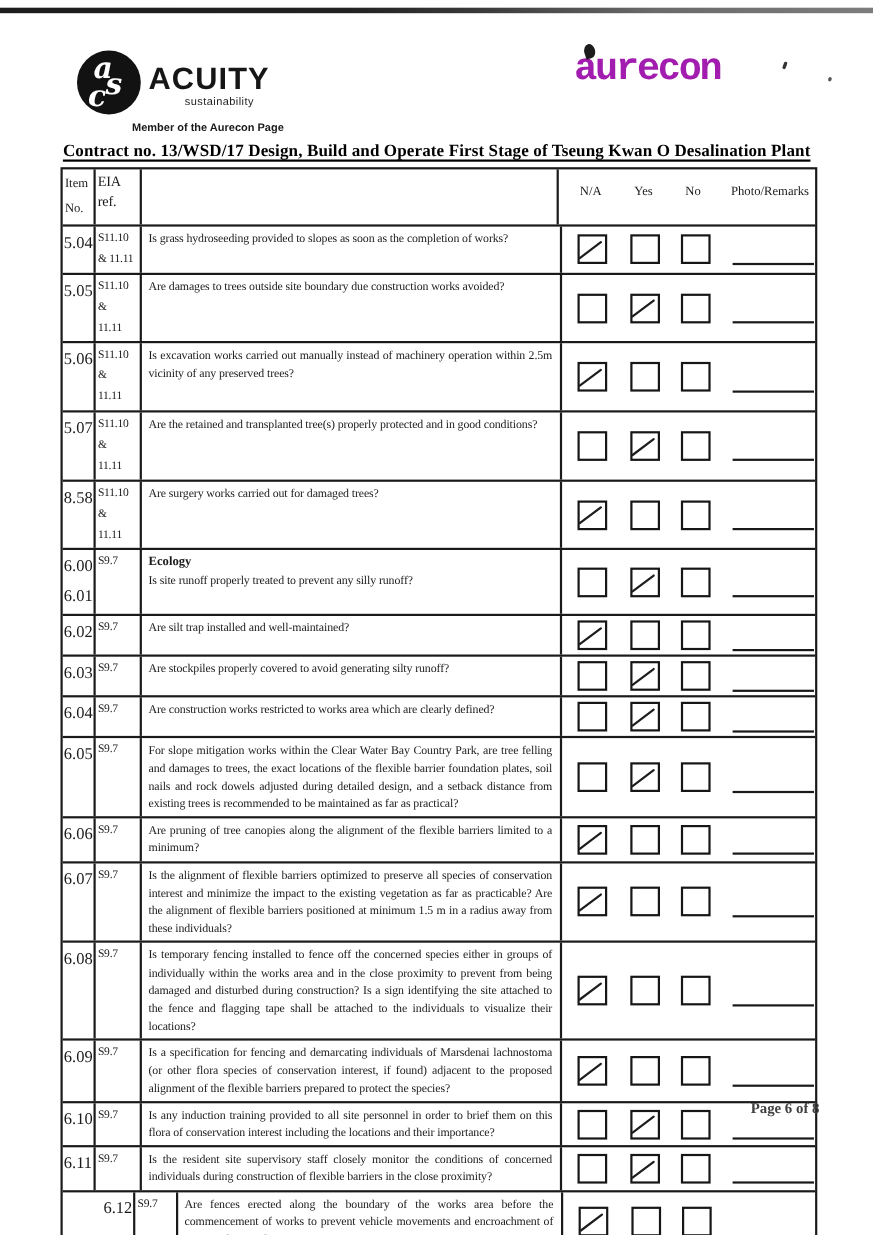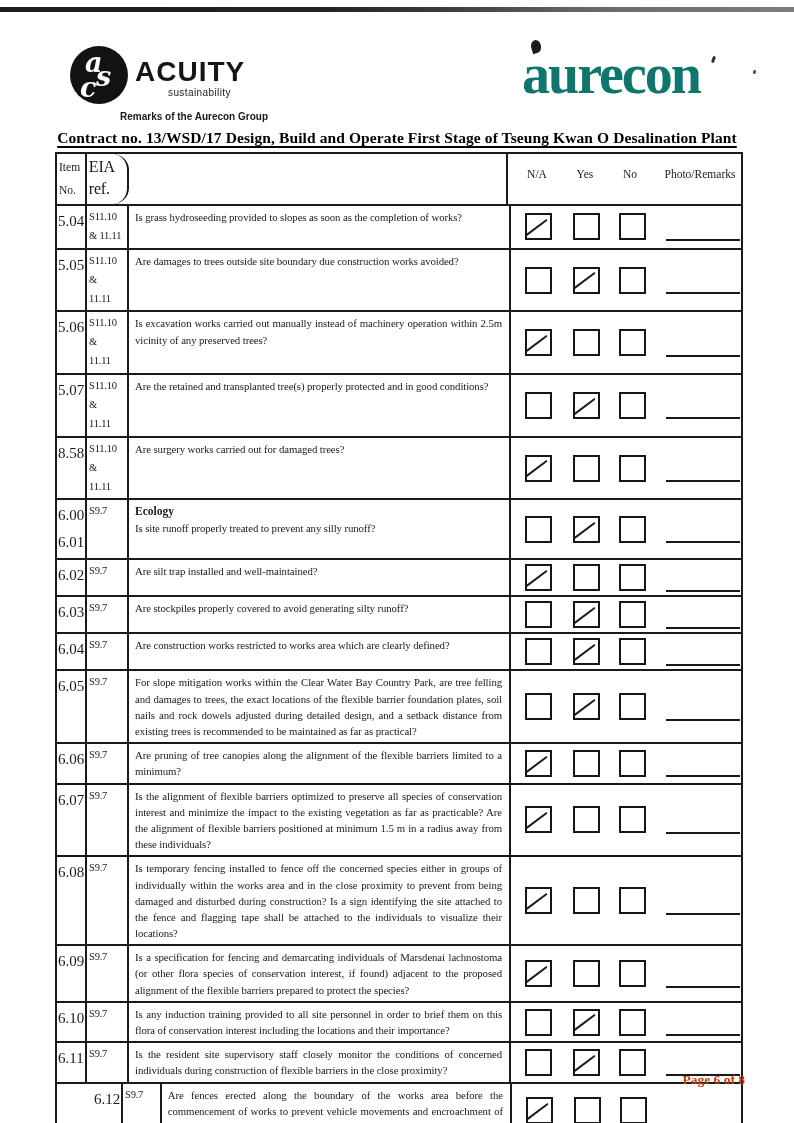--- a/index.html
+++ b/index.html
@@ -26,22 +26,22 @@
   .acuity-name { position:absolute; left:67px; top:12px;
     font-family:"Liberation Sans",sans-serif; font-weight:700; font-size:28px;
     letter-spacing:1px; color:#161616; }
   .acuity-tagline { position:absolute; left:100px; top:43px;
     font-family:"Liberation Sans",sans-serif; font-size:10px; color:#222; letter-spacing:.4px; }
   .acuity-member { position:absolute; left:52px; top:67px;
     font-family:"Liberation Sans",sans-serif; font-weight:700; font-size:10px; color:#191919; }
 
   
   .aurecon { position:absolute; left:522px; top:46px;
-    font-family:Liberation Serif, serif; font-weight:700; font-size:56px;
-    letter-spacing:-2px; color:#0f766e; line-height:1; }
+    font-family:Liberation Mono, monospace; font-weight:700; font-size:35px;
+    letter-spacing:-2px; color:#a21caf; line-height:1; }
   .aurecon-accent { position:absolute; left:9px; top:-6px; width:10px; height:13px;
     background:#1c1c1c; border-radius:55% 45% 50% 0; transform:rotate(-18deg); }
   .scan-mark-1 { position:absolute; left:712px; top:56px; width:3px; height:7px;
     background:#333; transform:rotate(20deg); border-radius:2px; }
   .scan-mark-2 { position:absolute; left:753px; top:70px; width:3px; height:4px;
     background:#555; transform:rotate(20deg); border-radius:2px; }
 
   
   .doc-title { position:absolute; left:0; top:129px; width:100%; margin:0;
     text-align:center; font-size:15.5px; font-weight:700; color:#000000;
@@ -60,60 +60,60 @@
     white-space:pre-line; line-height:1.8; letter-spacing:-.2px; }
   .c-q    { width:382px; padding:3px 7px 3px 6px; display:flex; flex-direction:column;
     justify-content:flex-start; }
   .q-heading { font-weight:700; font-size:11.5px; line-height:1.45; }
   .q-text { font-size:10.8px; line-height:1.5; text-align:justify; letter-spacing:-.1px; }
   .c-check { flex:1; border-right:none; display:flex; align-items:center; }
 
   
   .hrow { min-height:38px; }
   .hrow .c-item { text-align:left; padding-left:2px; font-size:11.5px; line-height:2.0; }
-  .hrow .c-eia  { font-size:16px; line-height:1.4;border-radius:16px; }
+  .hrow .c-eia  { font-size:13px; line-height:1.4; }
   .check-head { flex:1; display:flex; padding-top:14px; font-size:11.5px; }
   .h-na    { margin-left:14px; width:30px; text-align:center; }
   .h-yes   { margin-left:18px; width:30px; text-align:center; }
   .h-no    { margin-left:15px; width:30px; text-align:center; }
   .h-photo { margin-left:14px; width:82px; text-align:center; }
 
   
   .brow { min-height:37px; }
   .checkbox { width:27px; height:27px; border:2.5px solid #161616; background:#fff;
     box-sizing:border-box; position:relative; flex:0 0 auto; }
   .cb-na  { margin-left:14px; }
   .cb-yes { margin-left:21px; }
   .cb-no  { margin-left:19px; }
   .tick { position:absolute; left:0px; bottom:2px; width:26px; height:2.2px;
     background:#1d1d1d; transform-origin:0 100%; transform:rotate(-37deg);
     border-radius:2px; }
   .remark-line { margin-left:20px; width:74px; height:0;
     border-bottom:2px solid #191919; position:relative; top:13px; flex:0 0 auto; }
 
   
-  .pagenum { position:absolute; top:1072px; right:49px; font-size:13.5px;
-    font-weight:600; color:#c2410c; }
+  .pagenum { position:absolute; top:1000px; right:49px; font-size:13.5px;
+    font-weight:600; color:#404040; }
 </style>
 </head>
 <body>
 
 <div class="page">
 
   <div class="topline"></div>
 
   <div class="acuity">
     <div class="acuity-mark">
       <span class="m-a">a</span>
       <span class="m-s">s</span>
       <span class="m-c">c</span>
     </div>
     <div class="acuity-name">ACUITY</div>
     <div class="acuity-tagline">sustainability</div>
-    <div class="acuity-member">Remarks of the Aurecon Group</div>
+    <div class="acuity-member">Member of the Aurecon Page</div>
   </div>
 
   <div class="aurecon">
     <span class="aurecon-accent"></span>
     <span>aurecon</span>
   </div>
   <span class="scan-mark-1"></span>
   <span class="scan-mark-2"></span>
 
   <h1 class="doc-title">Contract no. 13/WSD/17 Design, Build and Operate First Stage of Tseung Kwan O Desalination Plant</h1>

